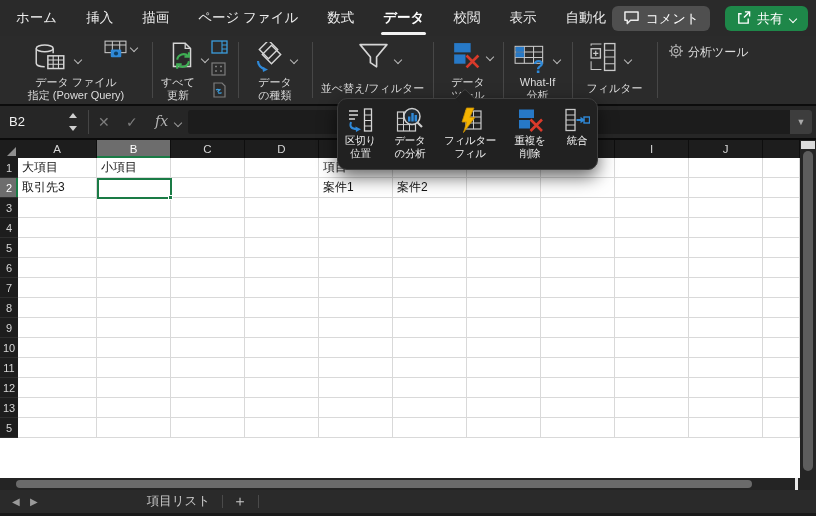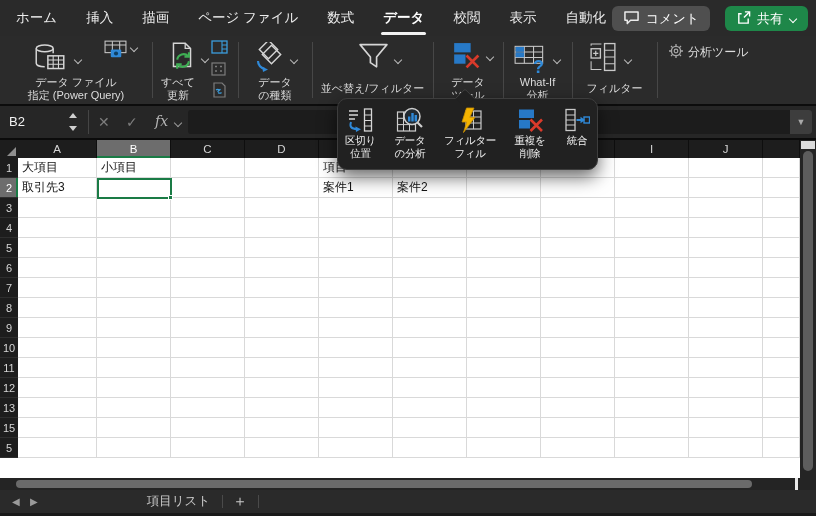--- a/index.html
+++ b/index.html
@@ -464,34 +464,20 @@
           <div class="g-cell" style="width: 74px;"></div>
           <div class="g-cell" style="width: 74px;"></div>
           <div class="g-cell" style="width: 74px;"></div>
           <div class="g-cell" style="width: 74px;"></div>
           <div class="g-cell" style="width: 74px;"></div>
           <div class="g-cell" style="width: 74px;"></div>
           <div class="g-cell" style="width: 37px;"></div>
         </div>
         <div class="g-row">
           <div class="row-h">13</div>
-          <div class="g-cell" style="width: 79px;"></div>
-          <div class="g-cell" style="width: 74px;"></div>
-          <div class="g-cell" style="width: 74px;"></div>
-          <div class="g-cell" style="width: 74px;"></div>
-          <div class="g-cell" style="width: 74px;"></div>
-          <div class="g-cell" style="width: 74px;"></div>
-          <div class="g-cell" style="width: 74px;"></div>
-          <div class="g-cell" style="width: 74px;"></div>
-          <div class="g-cell" style="width: 74px;"></div>
-          <div class="g-cell" style="width: 74px;"></div>
-          <div class="g-cell" style="width: 37px;"></div>
-        </div>
-        <div class="g-row">
-          <div class="row-h">15</div>
           <div class="g-cell" style="width: 79px;"></div>
           <div class="g-cell" style="width: 74px;"></div>
           <div class="g-cell" style="width: 74px;"></div>
           <div class="g-cell" style="width: 74px;"></div>
           <div class="g-cell" style="width: 74px;"></div>
           <div class="g-cell" style="width: 74px;"></div>
           <div class="g-cell" style="width: 74px;"></div>
           <div class="g-cell" style="width: 74px;"></div>
           <div class="g-cell" style="width: 74px;"></div>
           <div class="g-cell" style="width: 74px;"></div>

